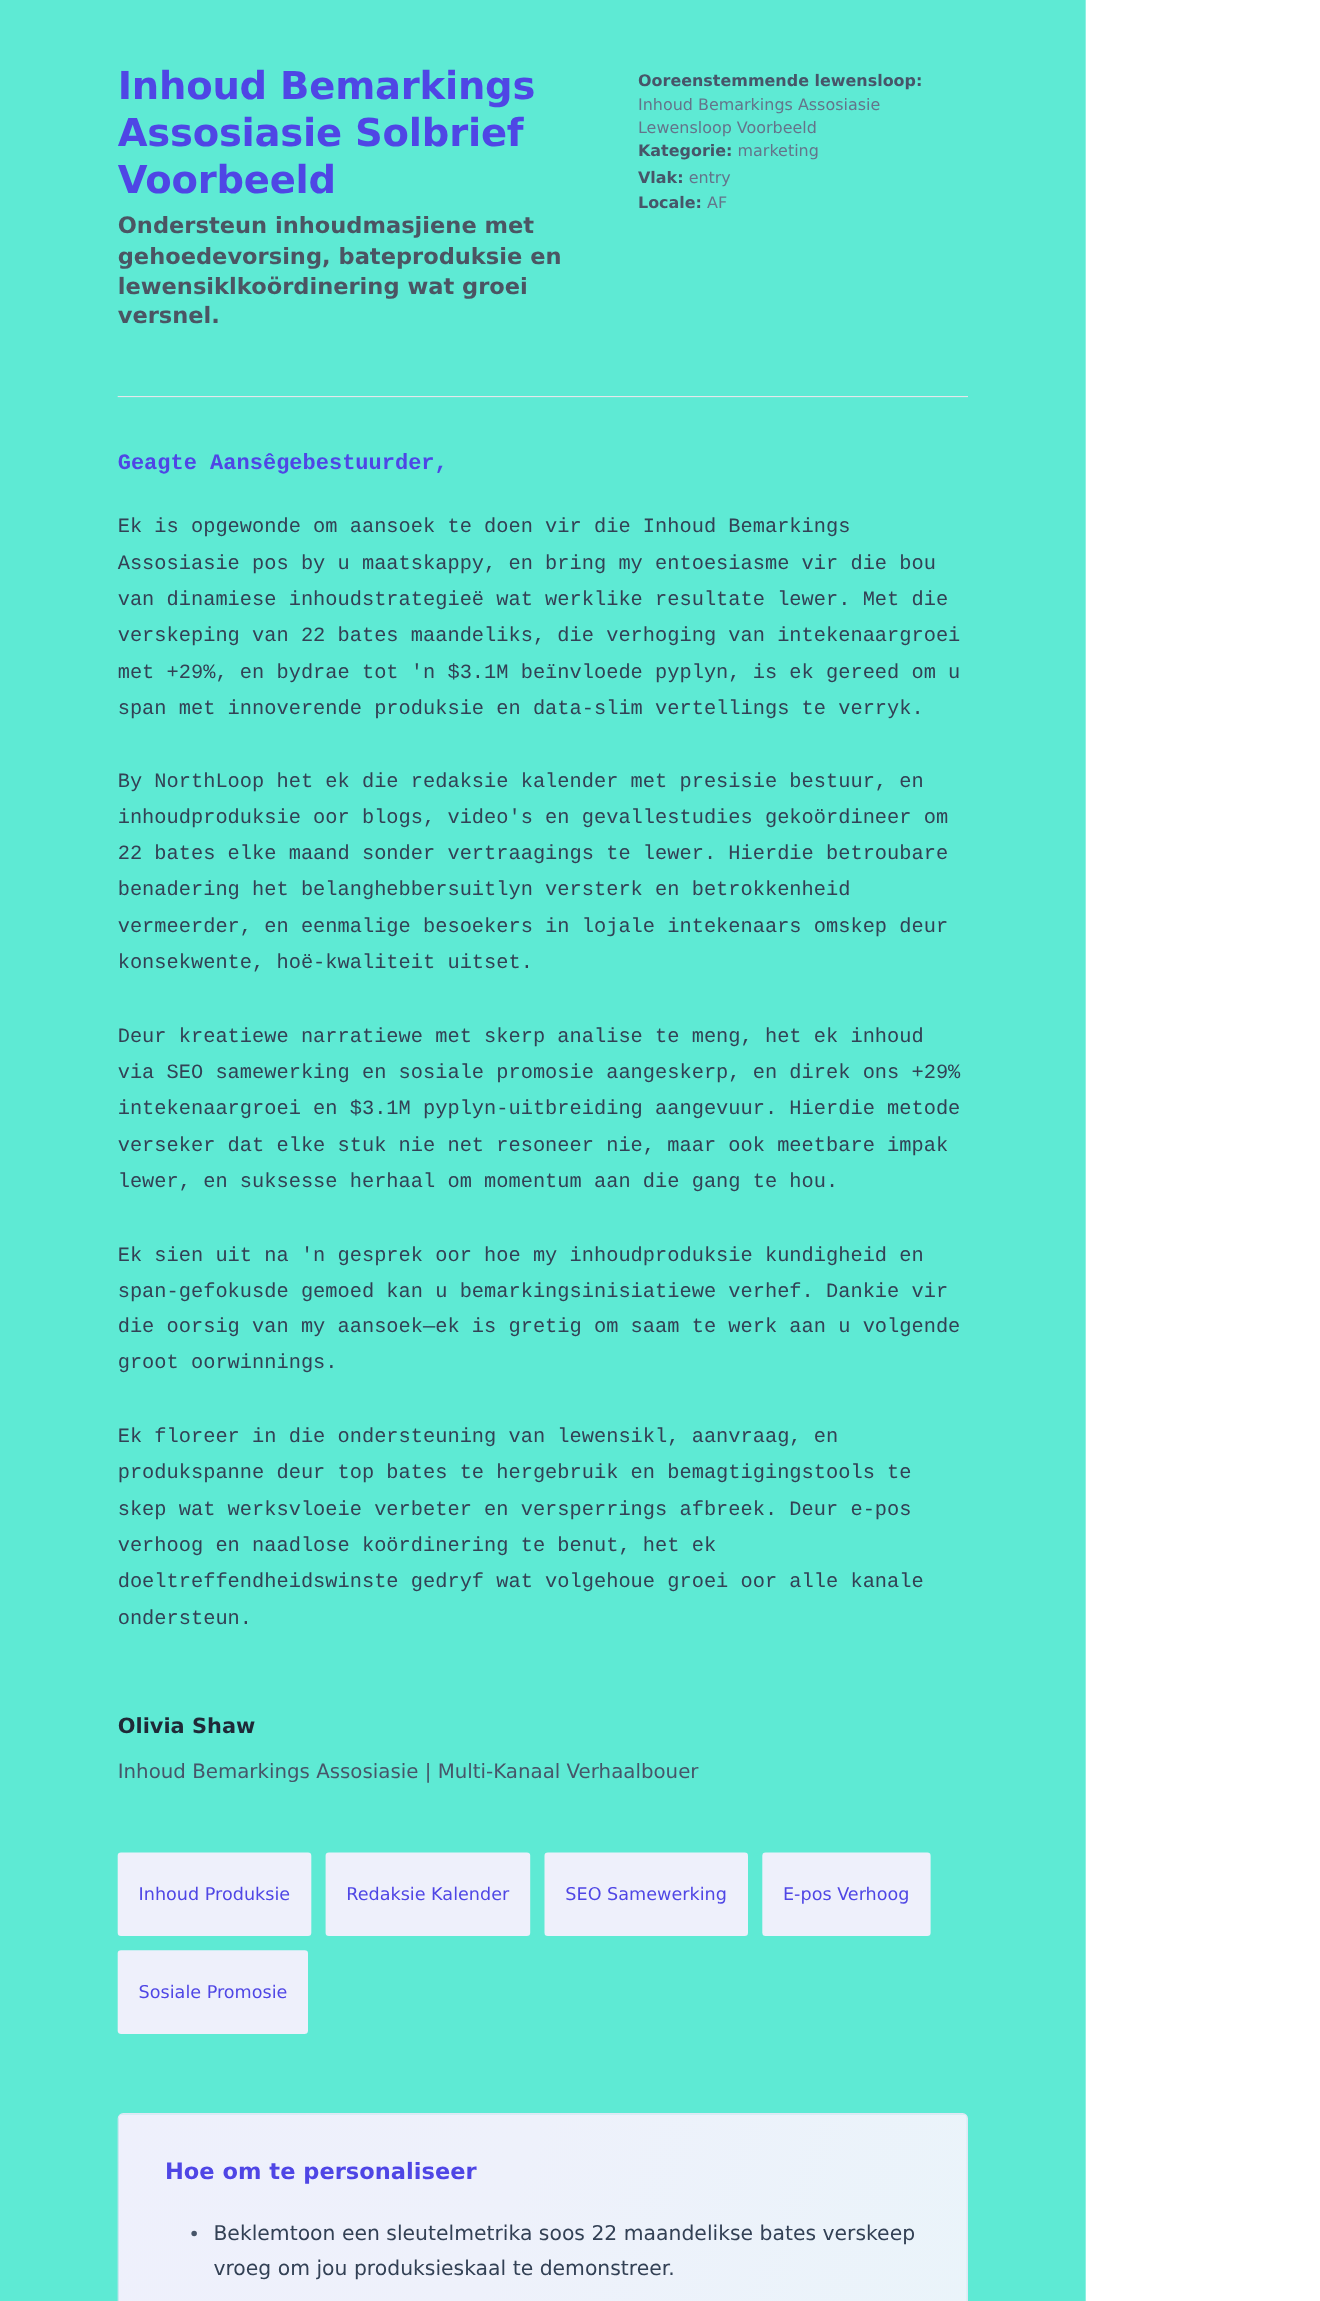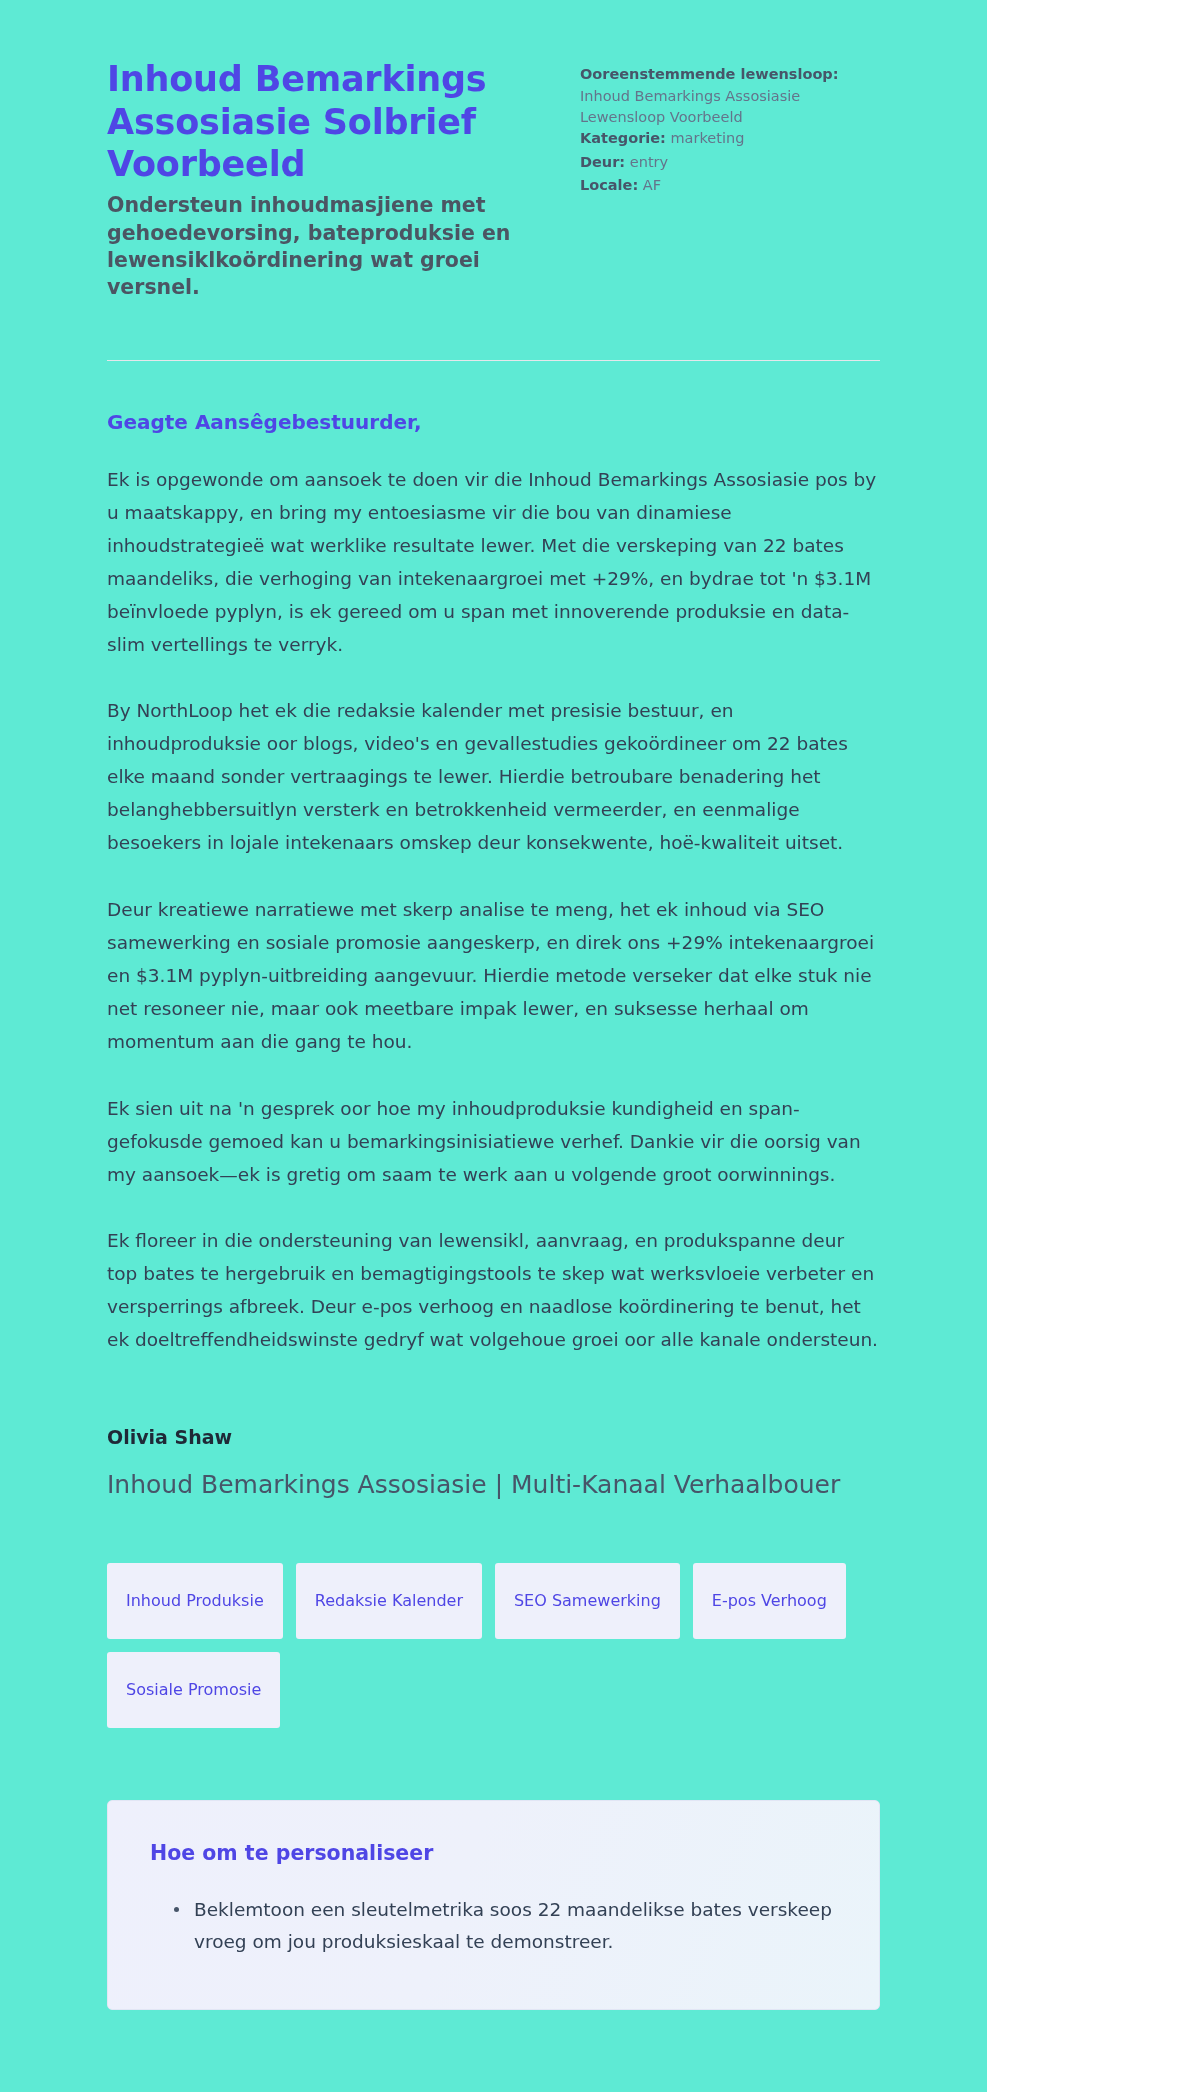--- a/index.html
+++ b/index.html
@@ -87,20 +87,21 @@
   .divider {
     border: 0;
     border-top: 1px solid #e5e7eb;
     margin: 58px 0 0 0;
     width: 100%;
   }
 
   
   .letter {
     padding-top: 47px;
+    font-family: Liberation Mono, monospace;
   }
   .salutation {
     font-size: 20px;
     font-weight: 700;
     color: #4f46e5;
     margin: 0 0 28px 0;
     line-height: 1.4;
   }
   .para {
     font-size: 18.5px;
@@ -116,21 +117,21 @@
     margin-top: 66px;
   }
   .sig-name {
     font-size: 19px;
     font-weight: 700;
     color: #1f2937;
     line-height: 1.5;
     margin: 0 0 14px 0;
   }
   .sig-role {
-    font-size: 25px;
+    font-size: 18px;
     font-weight: 400;
     color: #475569;
     line-height: 1.5;
     margin: 0;
   }
 
   
   .tags {
     display: flex;
     flex-wrap: wrap;
@@ -204,21 +205,21 @@
       <div class="meta-heading">Ooreenstemmende lewensloop:</div>
       <div class="meta-sub">Inhoud Bemarkings Assosiasie</div>
       <div class="meta-sub">Lewensloop Voorbeeld</div>
 
       <div class="meta-row">
         <span class="k">Kategorie:</span>
         <span class="v">marketing</span>
       </div>
 
       <div class="meta-row">
-        <span class="k">Deur:</span>
+        <span class="k">Vlak:</span>
         <span class="v">entry</span>
       </div>
 
       <div class="meta-row">
         <span class="k">Locale:</span>
         <span class="v">AF</span>
       </div>
     </div>
   </div>
 

